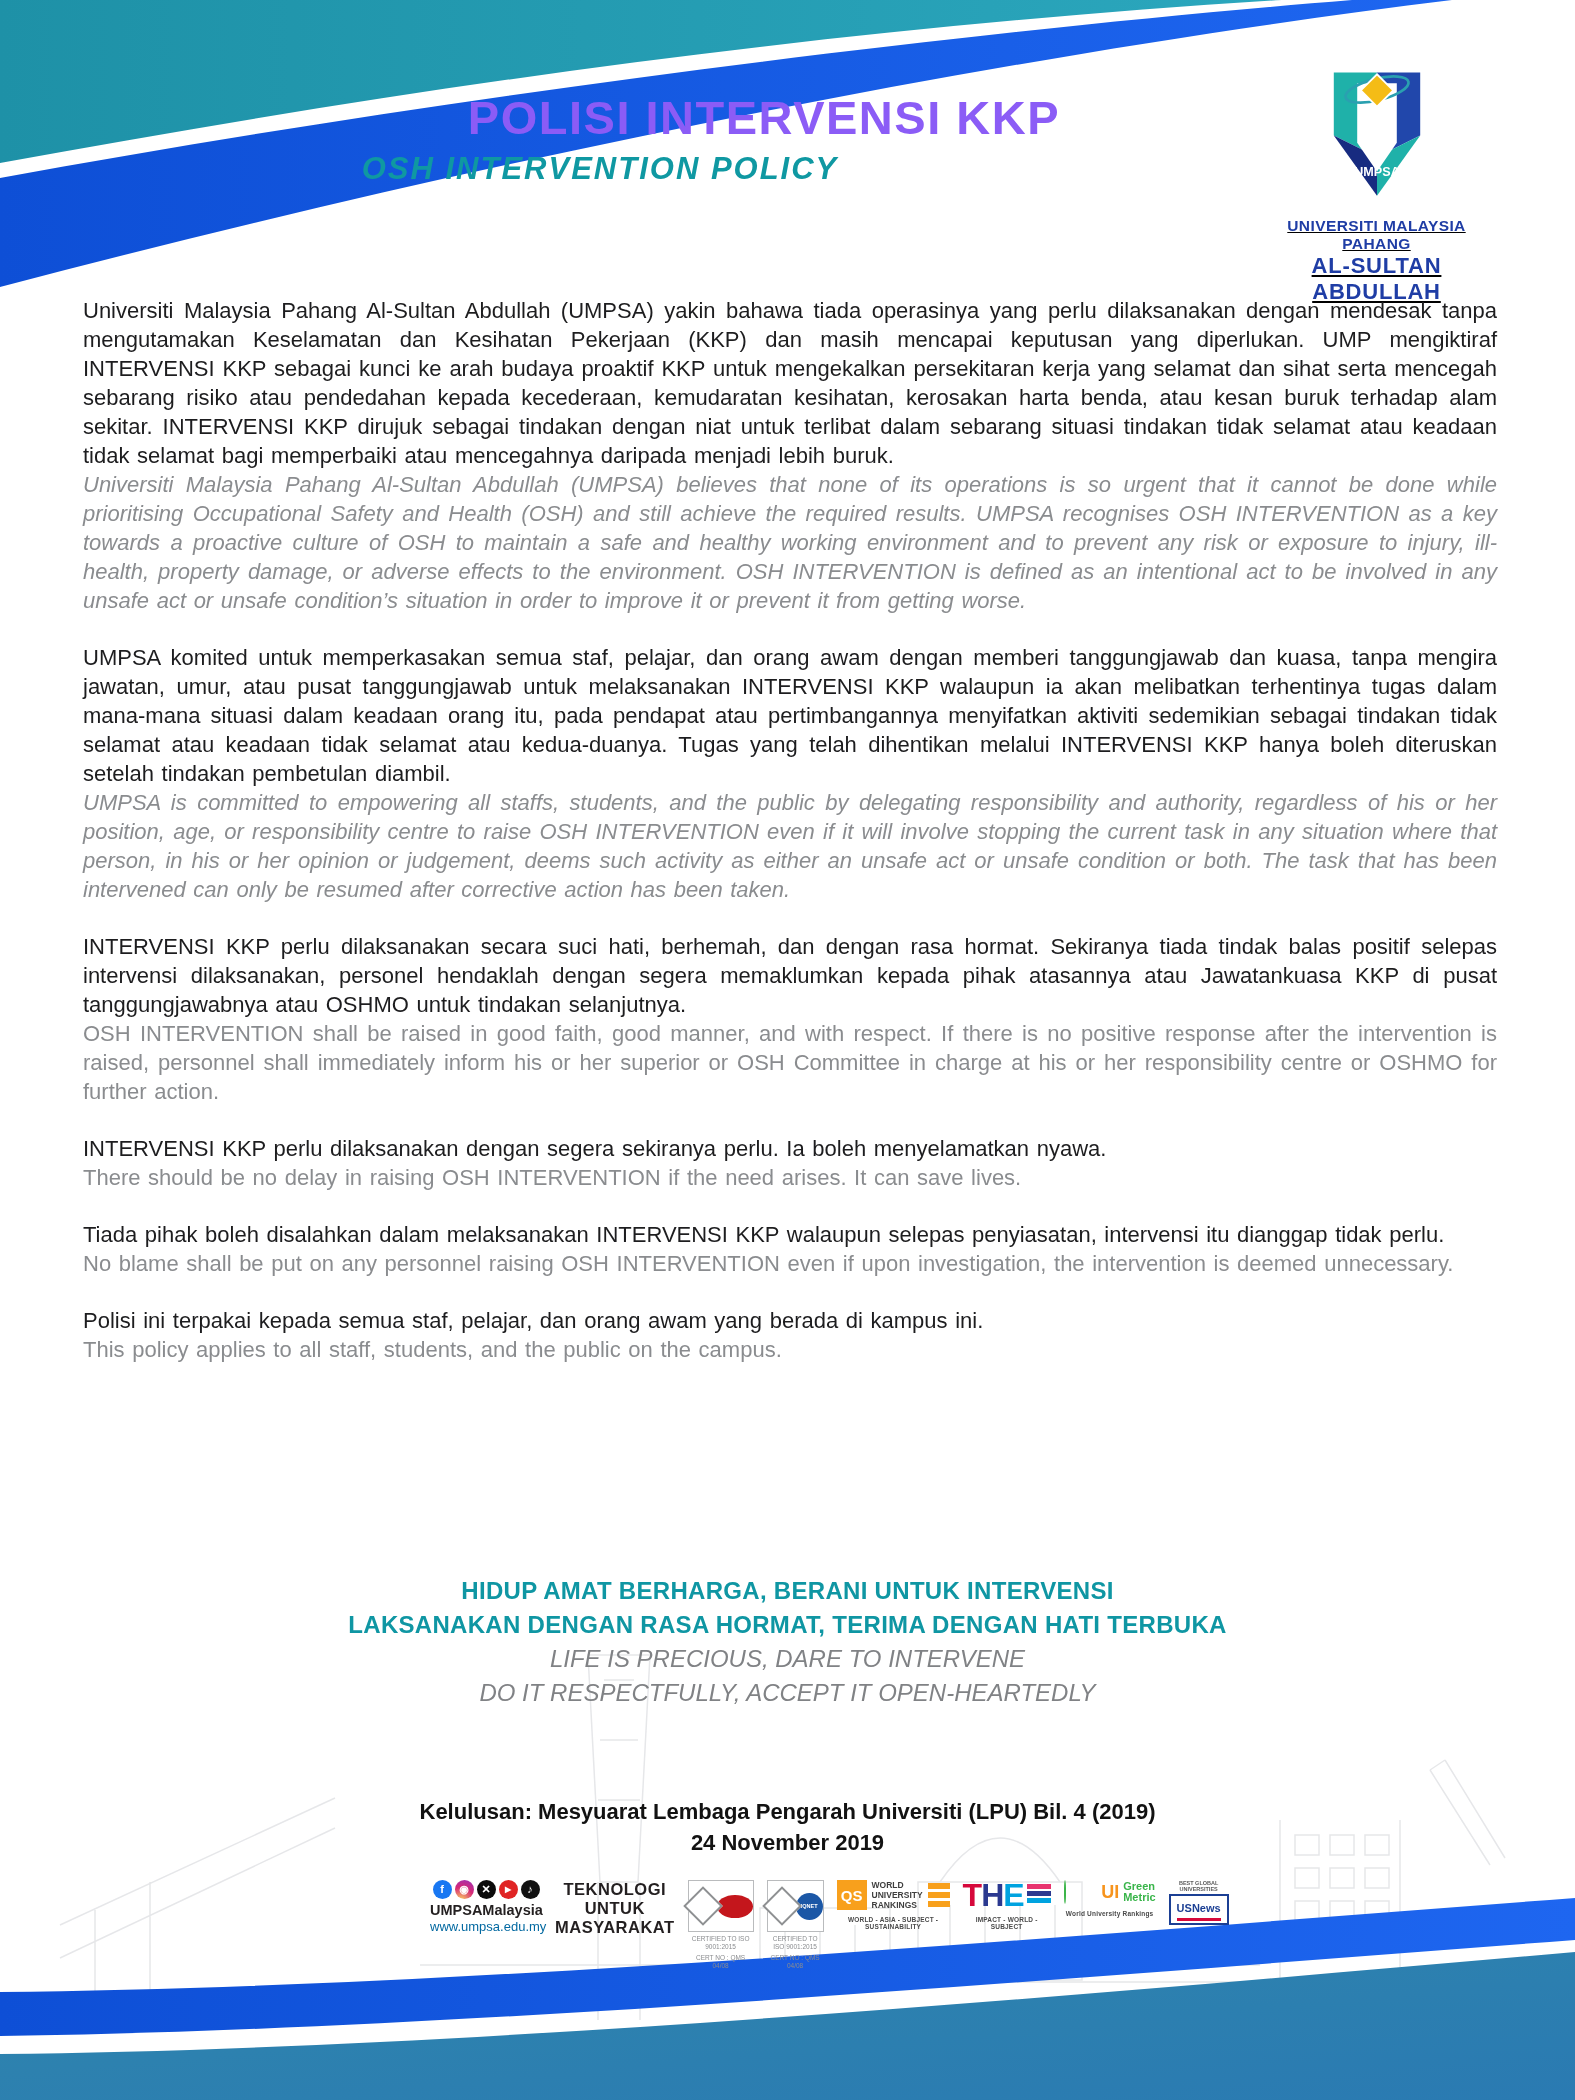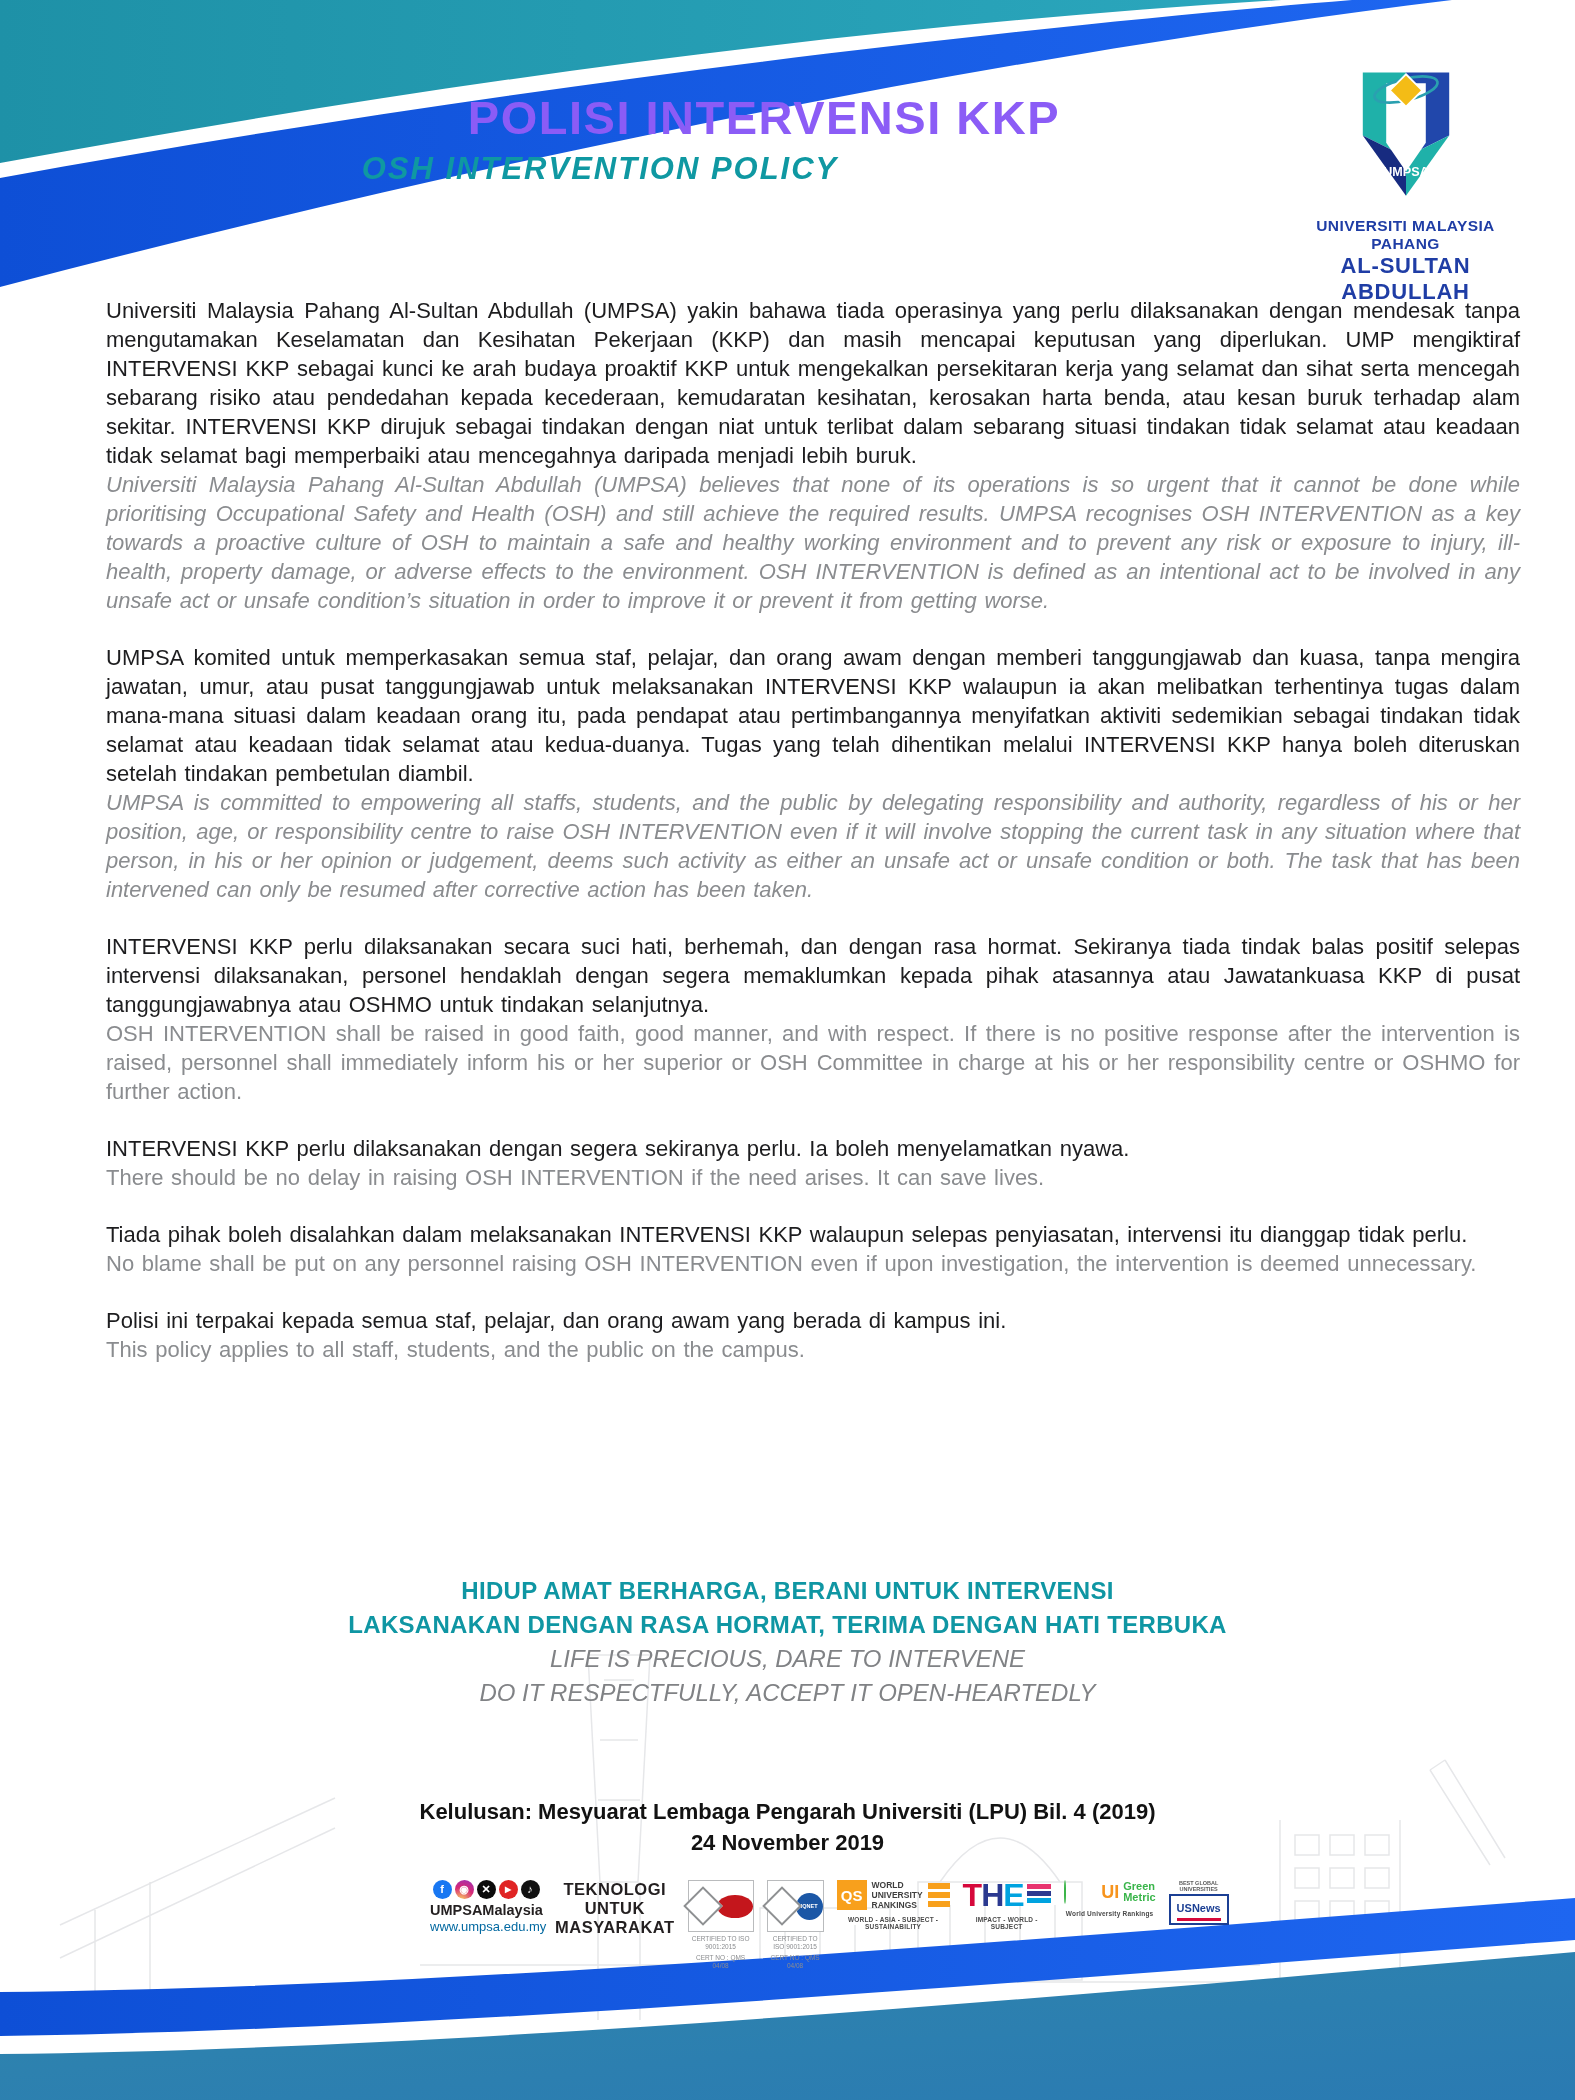--- a/index.html
+++ b/index.html
@@ -7,28 +7,28 @@
     position:relative;width:1575px;height:2100px;background:#ffffff;
     overflow:hidden;font-family:"Liberation Sans",sans-serif;margin:0 auto;
   }
   svg{display:block;}
 
   
   .title-block{position:absolute;top:90px;left:140px;width:920px;text-align:center;z-index:3;}
   .doc-title{margin:0;font-size:47px;font-weight:bold;color:#8b5cf6;letter-spacing:1.5px;text-align:right;}
   .doc-subtitle{margin:6px 0 0 0;font-size:31px;font-style:italic;font-weight:600;color:#0F98A2;letter-spacing:2px;}
 
-  .logo-block{position:absolute;top:55px;left:1283px;width:245px;text-align:center;z-index:3;}
+  .logo-block{position:absolute;top:55px;left:1254px;width:245px;text-align:center;z-index:3;text-decoration:underline;}
   .logo-name1{margin:2px 0 0 0;font-size:15.5px;font-weight:bold;color:#1F3DA5;letter-spacing:.4px;}
   .logo-name2{margin:0;font-size:22px;font-weight:bold;color:#1F3DA5;letter-spacing:.8px;}
 
   
   .content{
     position:absolute;top:296px;left:83px;width:1414px;z-index:3;
-    font-size:22px;line-height:29px;text-align:justify;word-spacing:1.5px;margin-left:23px;
+    font-size:22px;line-height:29px;text-align:justify;word-spacing:1.5px;
   }
   .content p{margin:0;}
   .content p.ms{color:#1D1D1F;}
   .content p.en{color:#8A8C8F;margin-bottom:28px;}
   .content p.en.it{font-style:italic;}
 
   
   .motto{position:absolute;top:1574px;left:0;width:100%;text-align:center;z-index:3;}
   .motto .ms{margin:0;color:#0F96A3;font-weight:bold;font-size:24px;line-height:34px;letter-spacing:.3px;}
   .motto .en{margin:0;color:#808285;font-style:italic;font-size:24px;line-height:34px;}

